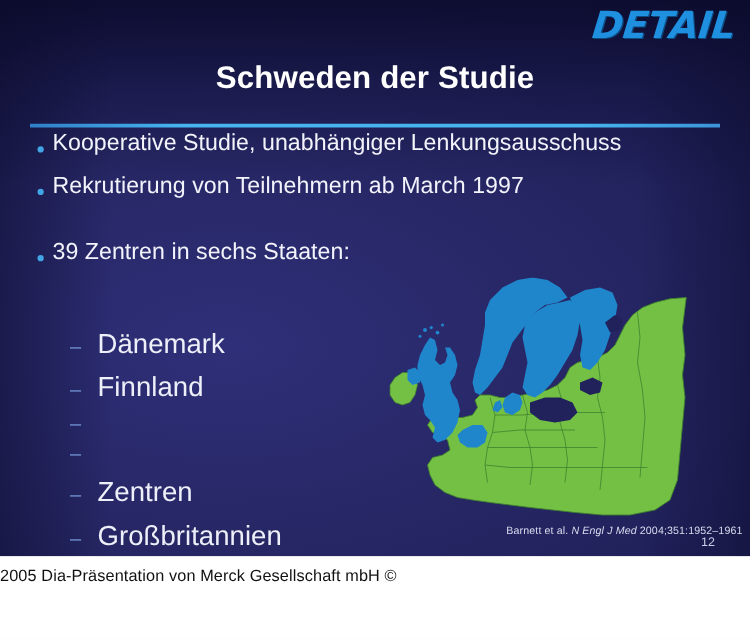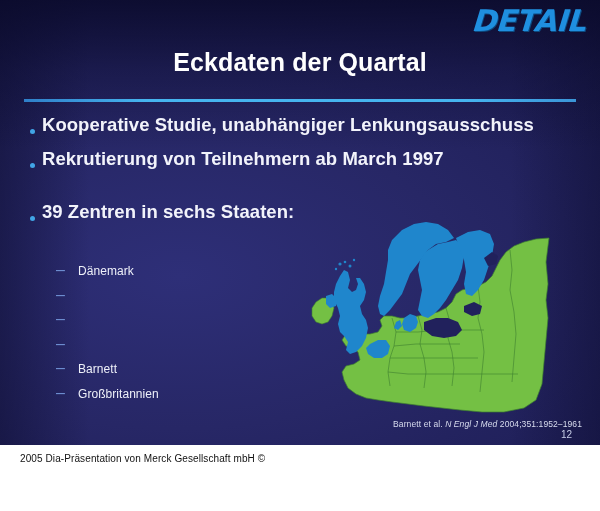--- a/index.html
+++ b/index.html
@@ -94,24 +94,23 @@
     width: 262px;
     height: 196px;
     z-index: 1;
   }
   #map svg { display: block; width: 100%; height: 100%; }
 
   
   #bullets {
     position: absolute;
     left: 22px;
-    top: 113px;
+    top: 102px;
     width: 560px;
     z-index: 3;
-    font-weight: bold;
   }
   .bullet-row {
     display: flex;
     align-items: flex-start;
     margin-bottom: 9px;
   }
   .bullet-mark {
     flex: 0 0 auto;
     width: 20px;
     text-align: center;
@@ -144,33 +143,33 @@
     margin-bottom: 8.5px;
   }
   .sub-mark {
     flex: 0 0 auto;
     width: 22px;
     color: #6f8fd2;
     font-size: 16px;
     line-height: 1;
   }
   .sub-text {
-    font-size: 12px;
+    font-size: 22px;
     color: #eef0f9;
     line-height: 1.2;
     letter-spacing: 0.05px;
   }
 
   
   .bullet-row.gap-before { margin-top: 28px; }
 
   
   #citation {
     position: absolute;
-    right: 18px;
+    right: 6px;
     top: 419px;
     font-size: 8.5px;
     color: #d8dcee;
     letter-spacing: 0.1px;
     z-index: 4;
     white-space: nowrap;
   }
   #citation .journal { font-style: italic; }
   #page-number {
     position: absolute;
@@ -185,38 +184,38 @@
   #footer {
     position: absolute;
     left: 0;
     top: 445px;
     width: 600px;
     height: 66px;
     background: #ffffff;
   }
   #footer .footer-text {
     position: absolute;
-    left: 20px;
+    left: 0;
     top: 8px;
-    font-size: 10px;
+    font-size: 13px;
     color: #111111;
     letter-spacing: 0.1px;
   }
 </style>
 </head>
 <body>
 
 <div id="slide">
 
   <div id="logo">
     <span class="logo-text">DETAIL</span>
   </div>
 
   <div id="title">
-    <span class="title-text">Eckdaten der Quartal</span>
+    <span class="title-text">Schweden der Studie</span>
   </div>
 
   <div id="title-rule"></div>
 
   <div id="map">
     <svg viewBox="0 0 262 196" xmlns="http://www.w3.org/2000/svg">
 
       <g>
         <path fill="#74c044" stroke="#3e7f2f" stroke-width="0.7" d="M253 16 L250 40 L252 62 L250 78 L252 96 L250 118 L248 140 L246 162 L240 178 L228 186
              L208 190 L186 190 L164 188 L146 186 L128 184 L112 182 L96 180 L82 178 L70 176
@@ -293,30 +292,31 @@
     </div>
   </div>
 
   <div id="sub-bullets">
     <div class="sub-row">
       <div class="sub-mark">–</div>
       <div class="sub-text">Dänemark</div>
     </div>
     <div class="sub-row">
       <div class="sub-mark">–</div>
-    </div>
-    <div class="sub-row">
-      <div class="sub-mark">–</div>
-    </div>
-    <div class="sub-row">
-      <div class="sub-mark">–</div>
-    </div>
-    <div class="sub-row">
-      <div class="sub-mark">–</div>
-      <div class="sub-text">Barnett</div>
+      <div class="sub-text">Finnland</div>
+    </div>
+    <div class="sub-row">
+      <div class="sub-mark">–</div>
+    </div>
+    <div class="sub-row">
+      <div class="sub-mark">–</div>
+    </div>
+    <div class="sub-row">
+      <div class="sub-mark">–</div>
+      <div class="sub-text">Zentren</div>
     </div>
     <div class="sub-row">
       <div class="sub-mark">–</div>
       <div class="sub-text">Großbritannien</div>
     </div>
   </div>
 
   <div id="citation"><span>Barnett et al. </span><span class="journal">N Engl J Med</span><span> 2004;351:1952–1961</span></div>
 
   <div id="page-number">12</div>

